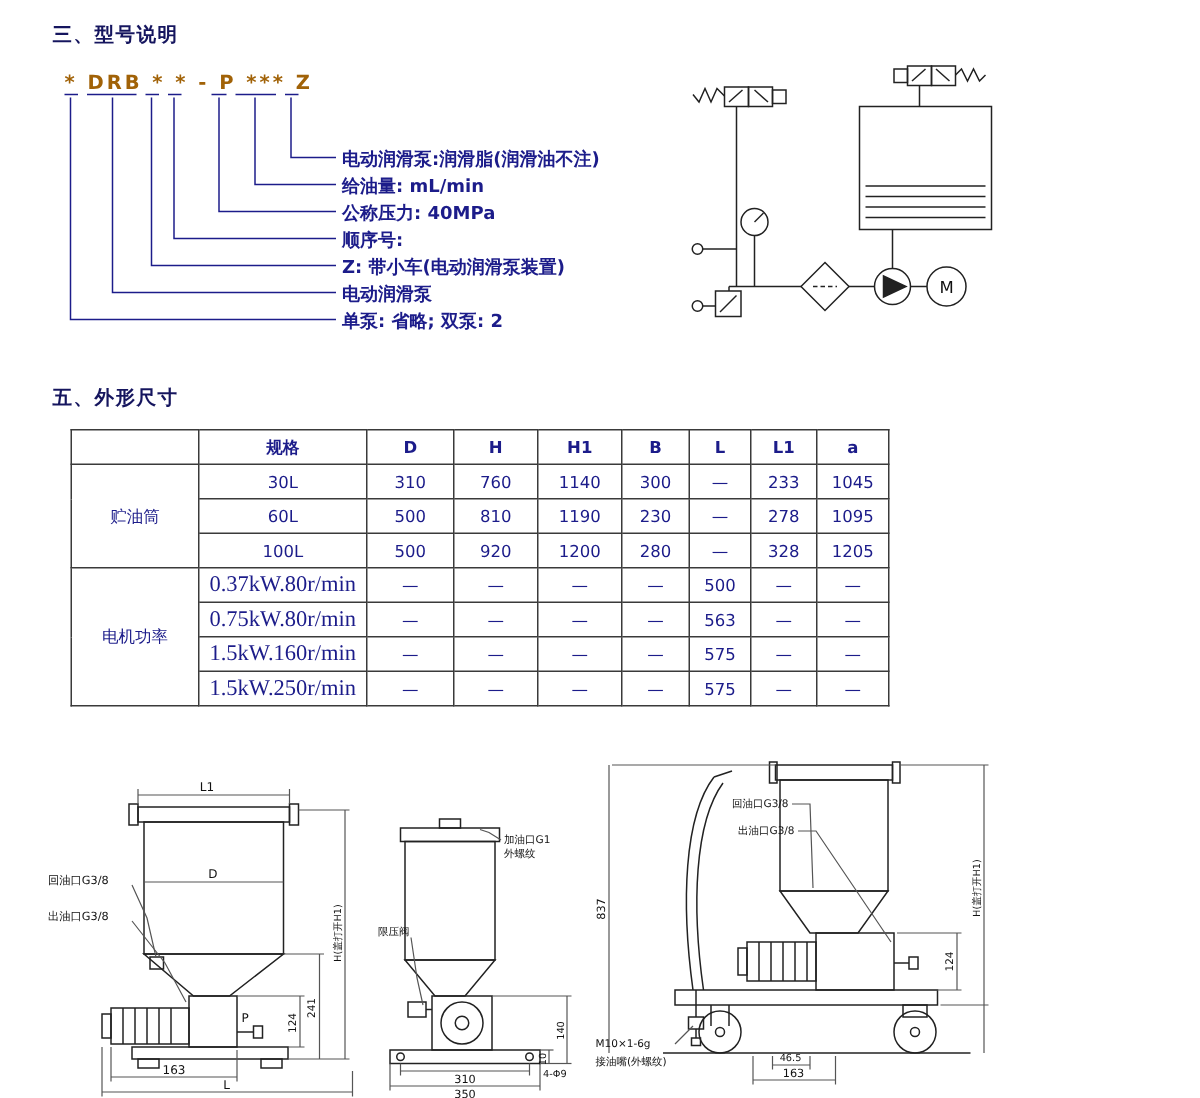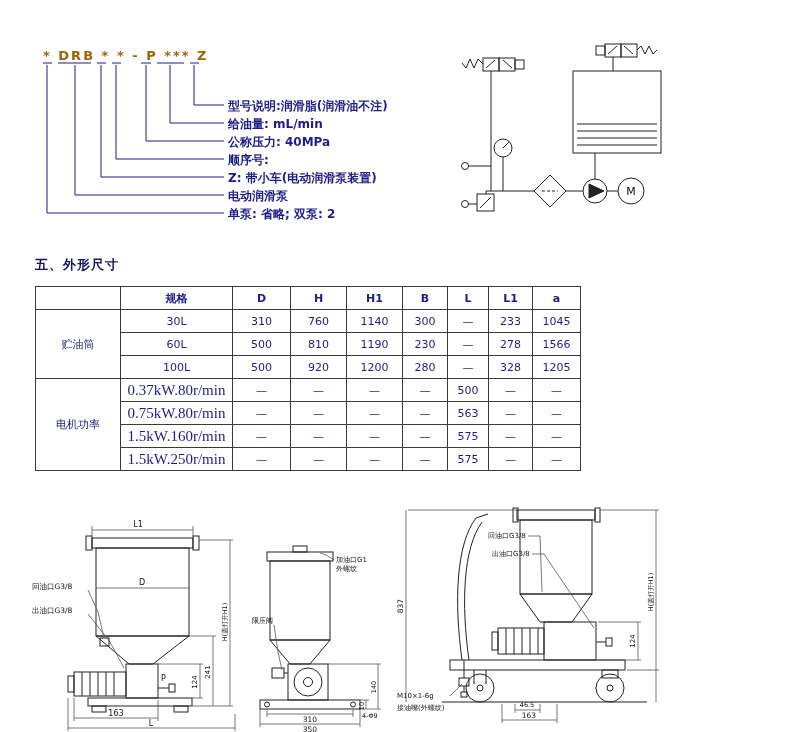--- a/index.html
+++ b/index.html
@@ -25,20 +25,21 @@
   .outline { stroke:#222; fill:none; stroke-width:1; }
   .dimline { stroke:#555; fill:none; stroke-width:0.8; }
   .blueline { stroke:#1c1c8a; fill:none; stroke-width:1; }
 </style>
 </head>
 <body>
 
 <div class="page">
 
   <div class="abs" style="left:35px; top:14px; width:430px; height:228px;">
+    <div class="sec-title">三、型号说明</div>
     <div class="model-code">* DRB * * - P *** Z</div>
 
     <svg class="lines-svg" width="430" height="228" viewBox="0 0 430 228">
       <g class="blueline">
         <line x1="8" y1="49" x2="17" y2="49"></line>
           <line x1="23" y1="49" x2="56" y2="49"></line>
         <line x1="62" y1="49" x2="71" y2="49"></line>
           <line x1="77" y1="49" x2="86" y2="49"></line>
         <line x1="106" y1="49" x2="116" y2="49"></line>
           <line x1="122" y1="49" x2="149" y2="49"></line>
@@ -46,21 +47,21 @@
         <polyline points="159,51 159,91 189,91"></polyline>
         <polyline points="135,51 135,109 189,109"></polyline>
         <polyline points="111,51 111,127 189,127"></polyline>
         <polyline points="81,51 81,145 189,145"></polyline>
         <polyline points="66,51 66,163 189,163"></polyline>
         <polyline points="40,51 40,181 189,181"></polyline>
         <polyline points="12,51 12,199 189,199"></polyline>
       </g>
     </svg>
 
-    <div class="model-label" style="top:84px">型号说明:润滑脂(润滑油不注)</div>
+    <div class="model-label" style="top:84px">电动润滑泵:润滑脂(润滑油不注)</div>
     <div class="model-label" style="top:102px">给油量: mL/min</div>
     <div class="model-label" style="top:120px">公称压力: 40MPa</div>
     <div class="model-label" style="top:138px">顺序号:</div>
     <div class="model-label" style="top:156px">Z: 带小车(电动润滑泵装置)</div>
     <div class="model-label" style="top:174px">电动润滑泵</div>
     <div class="model-label" style="top:192px">单泵: 省略;  双泵: 2</div>
   </div>
 
   <div class="abs" style="left:455px; top:14px; width:300px; height:240px;">
     <svg class="abs" style="left:0; top:22px;" width="290" height="215" viewBox="0 0 290 215">
@@ -133,21 +134,21 @@
         <circle cx="10" cy="168" r="3.5"></circle>
           <line x1="13.5" y1="168" x2="22" y2="168"></line>
       </g>
     </svg>
   </div>
 
   <div class="abs" style="left:35px; top:256px;">
     <div class="sec-title">五、外形尺寸</div>
   </div>
 
-  <table class="dims abs" style="left:35px; top:286px; width:545px;">
+  <table class="dims abs" style="left:47px; top:286px; width:545px;">
     <colgroup>
       <col style="width:85px">
         <col style="width:112px">
         <col style="width:58px">
         <col style="width:56px">
       <col style="width:56px">
         <col style="width:45px">
         <col style="width:41px">
         <col style="width:44px">
         <col style="width:48px">
@@ -178,21 +179,21 @@
         <td>1045</td>
       </tr>
       <tr>
         <td>60L</td>
         <td>500</td>
         <td>810</td>
         <td>1190</td>
         <td>230</td>
         <td>—</td>
         <td>278</td>
-        <td>1566</td>
+        <td>1095</td>
       </tr>
       <tr>
         <td>100L</td>
         <td>500</td>
         <td>920</td>
         <td>1200</td>
         <td>280</td>
         <td>—</td>
         <td>328</td>
         <td>1205</td>

